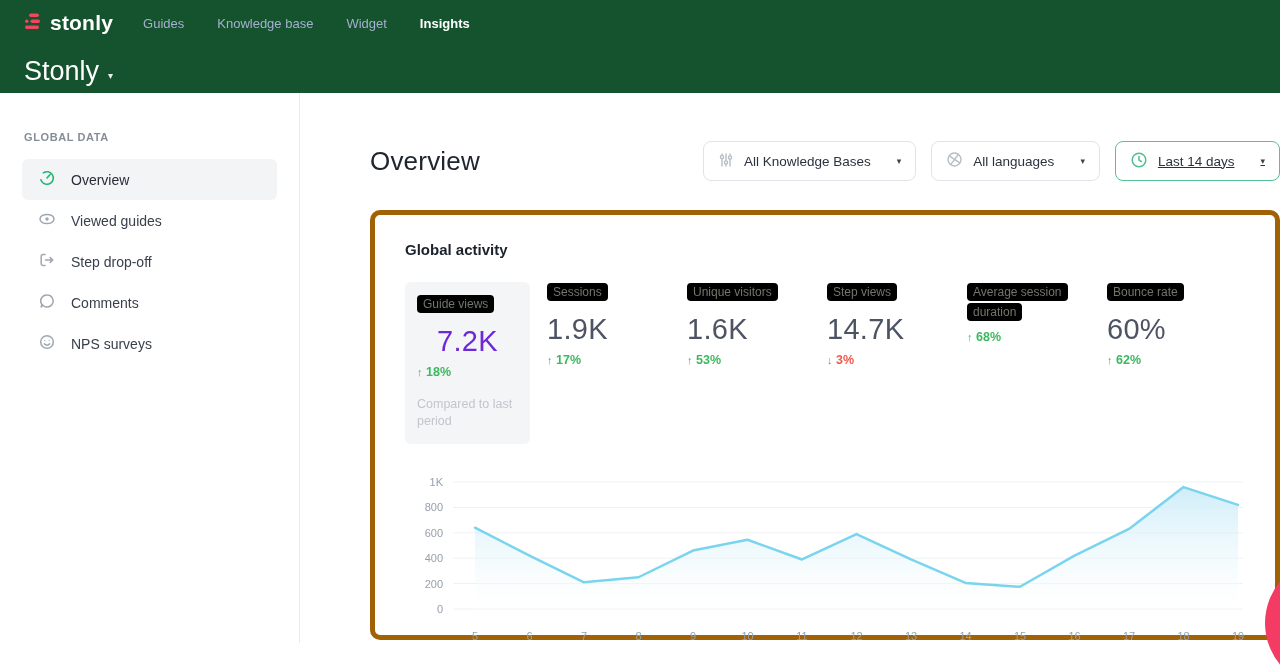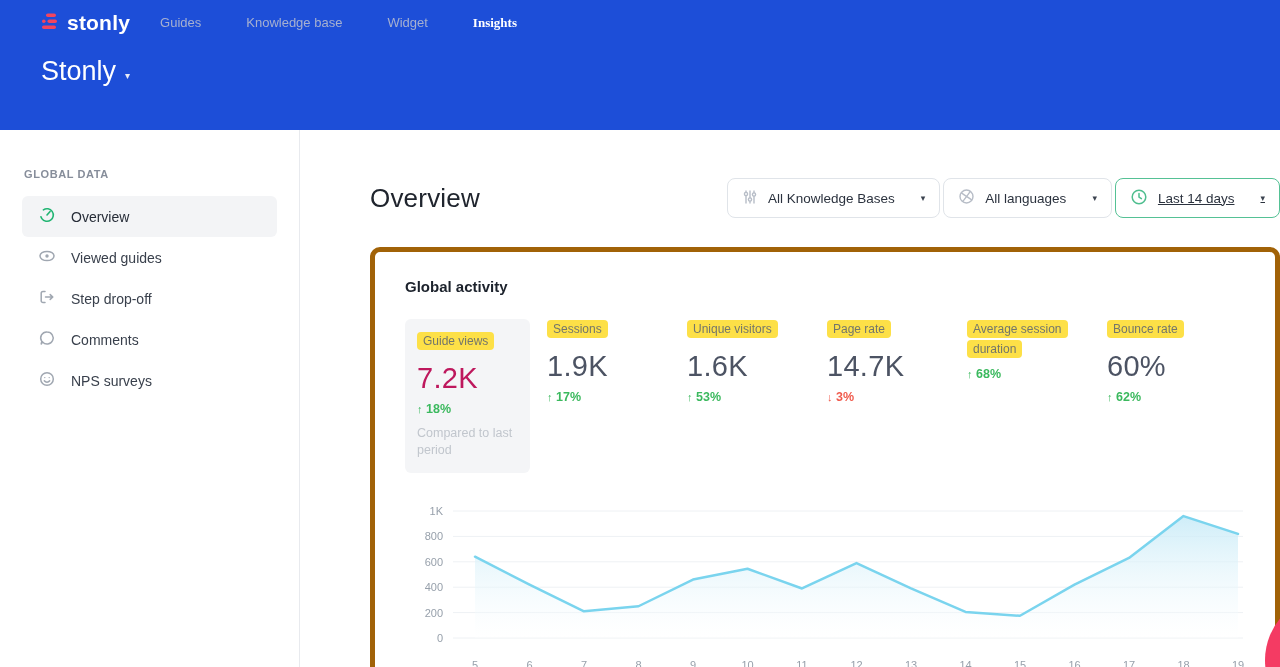--- a/index.html
+++ b/index.html
@@ -1,26 +1,26 @@
 <!DOCTYPE html>
 <html><head>
 <meta charset="utf-8">
 <style>
   * { margin:0; padding:0; box-sizing:border-box; }
   html,body { width:1280px; height:667px; overflow:hidden; background:#fff;
               font-family:"Liberation Sans", sans-serif; }
 
   
-  .header { height:130px; background:#1d4ed8; position:relative;padding-left:17px; }
+  .header { height:93px; background:#14532d; position:relative; }
   .topnav { display:flex; align-items:center; padding:11px 24px 0 24px; }
   .logo { display:flex; align-items:center; gap:7px; cursor:pointer; }
   .logo-text { color:#fff; font-size:21px; font-weight:700; letter-spacing:.2px; }
-  .nav-items { display:flex; gap:45px; margin-left:30px; }
+  .nav-items { display:flex; gap:33px; margin-left:30px; }
   .nav-item { font-size:13px; color:#a6b0d0; cursor:pointer; }
-  .nav-item.active { color:#ffffff; font-weight:700;font-family:Liberation Serif, serif; }
+  .nav-item.active { color:#ffffff; font-weight:700; }
   .workspace-row { display:flex; align-items:center; gap:9px; padding:21px 0 0 24px; }
   .workspace-name { color:#fff; font-size:27px; font-weight:400; }
   .workspace-caret { color:#e8ebf5; font-size:10px; padding-top:8px; cursor:pointer; }
 
   
   .content { display:flex; height:550px; background:#fff; position:relative; }
 
   
   .sidebar { width:300px; flex-shrink:0; border-right:1px solid #e8eaee; padding-top:38px; }
   .sidebar-section { padding:0 24px; font-size:11px; font-weight:600; color:#868d9a;
@@ -28,46 +28,46 @@
   .side-item { display:flex; align-items:center; gap:15px; height:41px;
                margin:0 22px; padding:0 16px; border-radius:6px;
                font-size:14px; color:#39404c; cursor:pointer; }
   .side-item.active { background:#f3f4f6; color:#272d38; }
   .side-item svg { flex-shrink:0; }
 
   
   .main { flex:1; padding:0 10px 0 70px; }
   .main-header { display:flex; align-items:center; margin-top:48px; }
   .page-title { font-size:26px; font-weight:400; color:#20252e; letter-spacing:.2px; }
-  .filters { margin-left:auto; display:flex; gap:3px; }
+  .filters { margin-left:auto; display:flex; gap:15px; }
   .filter-btn { height:40px; border:1px solid #e0e4e9; border-radius:8px; background:#fff;
                 display:flex; align-items:center; gap:10px; padding:0 14px;
                 font-size:13.5px; color:#2b323e; cursor:pointer; }
   .filter-btn .caret { margin-left:16px; color:#3c4350; font-size:9px; }
   .filter-btn.active { border:1.5px solid #55c195;text-decoration:underline; }
 
   
   .card { margin-top:29px; border:5px solid #a16207; border-radius:10px; background:#fff;
           height:430px; padding:26px 20px 0 30px; }
   .card-title { font-size:15px; font-weight:700; color:#1c222c; }
 
   .metrics { display:flex; align-items:flex-start; margin-top:24px; }
   .metric { width:140px; }
-  .metric .pill { display:inline; background:#fde047; color:#73766b; font-size:12px;
+  .metric .pill { display:inline; background:#000000; color:#73766b; font-size:12px;
                   padding:2px 6px; border-radius:4px; line-height:1.7;
                   -webkit-box-decoration-break:clone; box-decoration-break:clone; }
   .metric .pill-wrap { max-width:112px; }
   .metric .value { font-size:29px; color:#4c5363; margin-top:11px; letter-spacing:.3px; }
   .metric .delta { font-size:12.5px; font-weight:700; margin-top:7px; color:#3bb95e; }
   .metric .delta.down { color:#f05a4c; }
   .metric .delta .arrow { font-size:11px; }
   .metric.selected { width:125px; background:#f4f5f7; border-radius:6px;
                      padding:12px 12px 14px 12px; margin-right:17px; }
-  .metric.selected .value { color:#be185d; }
-  .metric .note { font-size:12.5px; color:#c1c6cd; margin-top:9px; line-height:1.35; }
+  .metric.selected .value { color:#6d28d9;text-align:center; }
+  .metric .note { font-size:12.5px; color:#c1c6cd; margin-top:17px; line-height:1.35; }
 
   .chart { margin-top:26px; }
   .chart text { font-family:"Liberation Sans", sans-serif; }
 
   
   .chat-launcher { position:absolute; width:130px; height:130px; border-radius:50%;
                    background:#f43b63; right:-115px; bottom:-45px; }
 </style>
 </head>
 <body>
@@ -220,21 +220,21 @@
           <div class="delta up"><span class="arrow">↑</span> <span>17%</span></div>
         </div>
 
         <div class="metric">
           <div class="pill-wrap"><span class="pill">Unique visitors</span></div>
           <div class="value">1.6K</div>
           <div class="delta up"><span class="arrow">↑</span> <span>53%</span></div>
         </div>
 
         <div class="metric">
-          <div class="pill-wrap"><span class="pill">Page rate</span></div>
+          <div class="pill-wrap"><span class="pill">Step views</span></div>
           <div class="value">14.7K</div>
           <div class="delta down"><span class="arrow">↓</span> <span>3%</span></div>
         </div>
 
         <div class="metric">
           <div class="pill-wrap"><span class="pill">Average session duration</span></div>
           <div class="delta up"><span class="arrow">↑</span> <span>68%</span></div>
         </div>
 
         <div class="metric">

